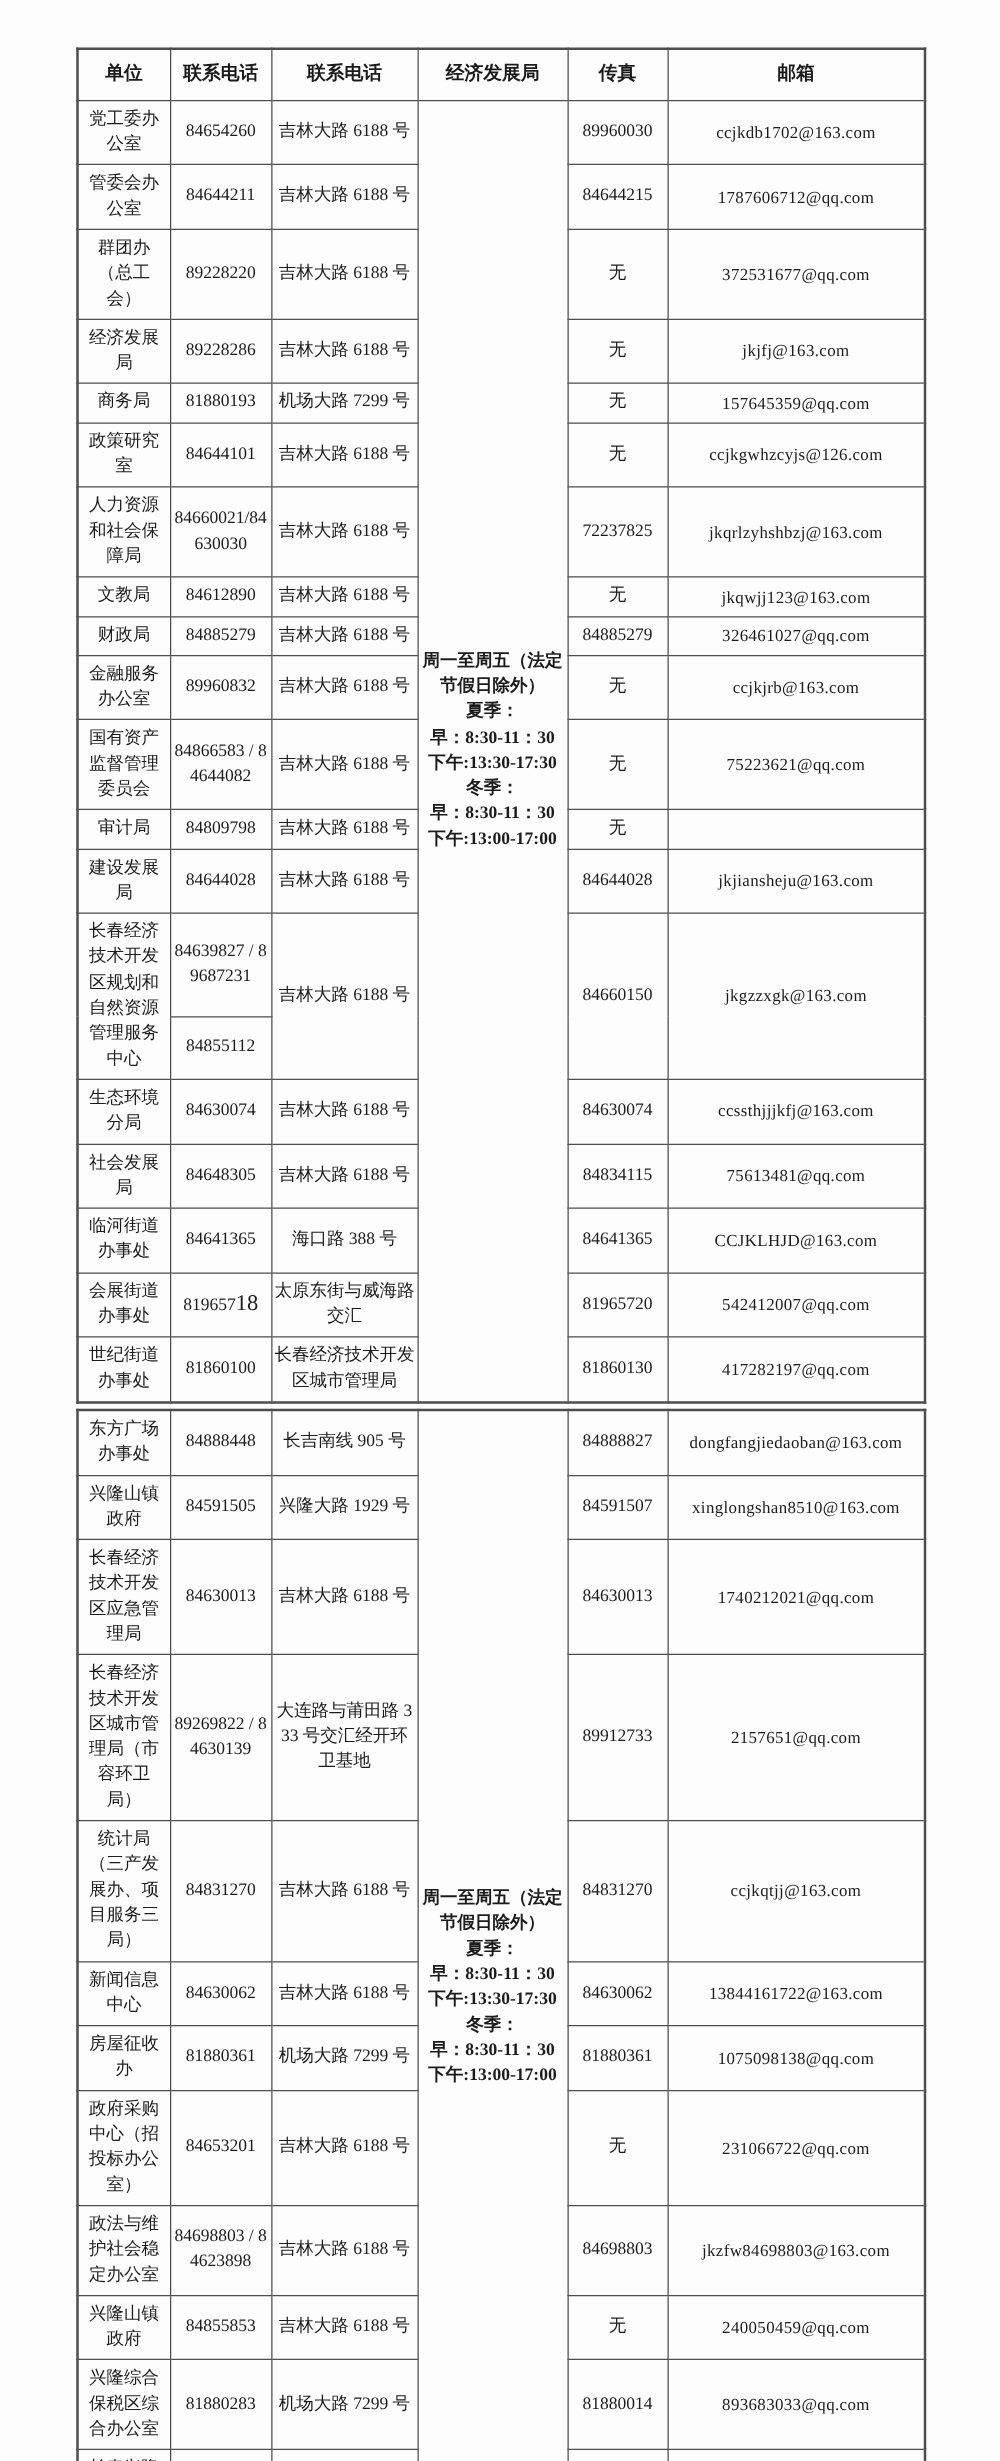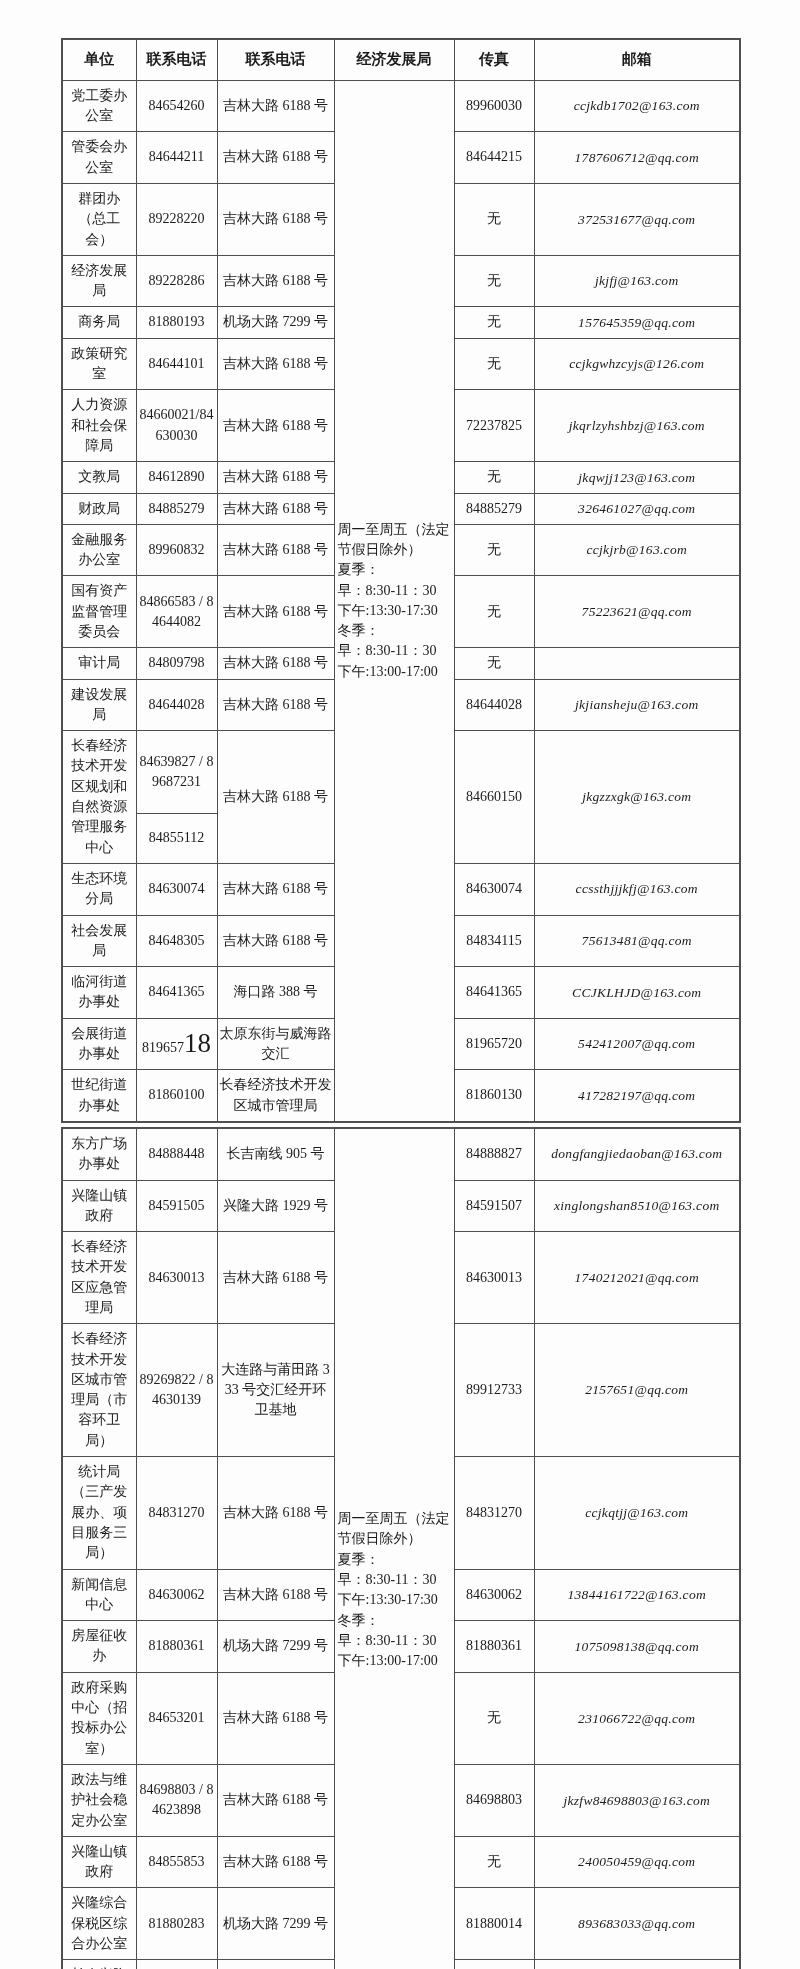--- a/index.html
+++ b/index.html
@@ -42,23 +42,23 @@
     padding: 9px 2px;
     margin-left: 12px;
   }
   .col-unit    { width: 74px; }
   .col-phone   { width: 81px; }
   .col-address { width: 117px; }
   .col-hours   { width: 120px; }
   .col-fax     { width: 80px; }
   .col-email   { width: 206px; }
   td.hours-cell { padding: 4px 3px; }
-  td.hours-cell .hours-line { text-align: left; }
-  .phone-big { font-size: 27px; line-height: 1; }
-  td.email-cell { font-size: 13.5px; letter-spacing: 0.3px; font-style: italic; }
+  td.hours-cell .hours-line { text-align: center; font-weight: bold; }
+  .phone-big { font-size: 18px; line-height: 1; }
+  td.email-cell { font-size: 13.5px; letter-spacing: 0.3px; }
 </style>
 </head>
 <body>
 
 <div class="page">
 
   <table class="contact-table" id="table-section-1">
     <colgroup>
       <col class="col-unit">
         <col class="col-phone">

